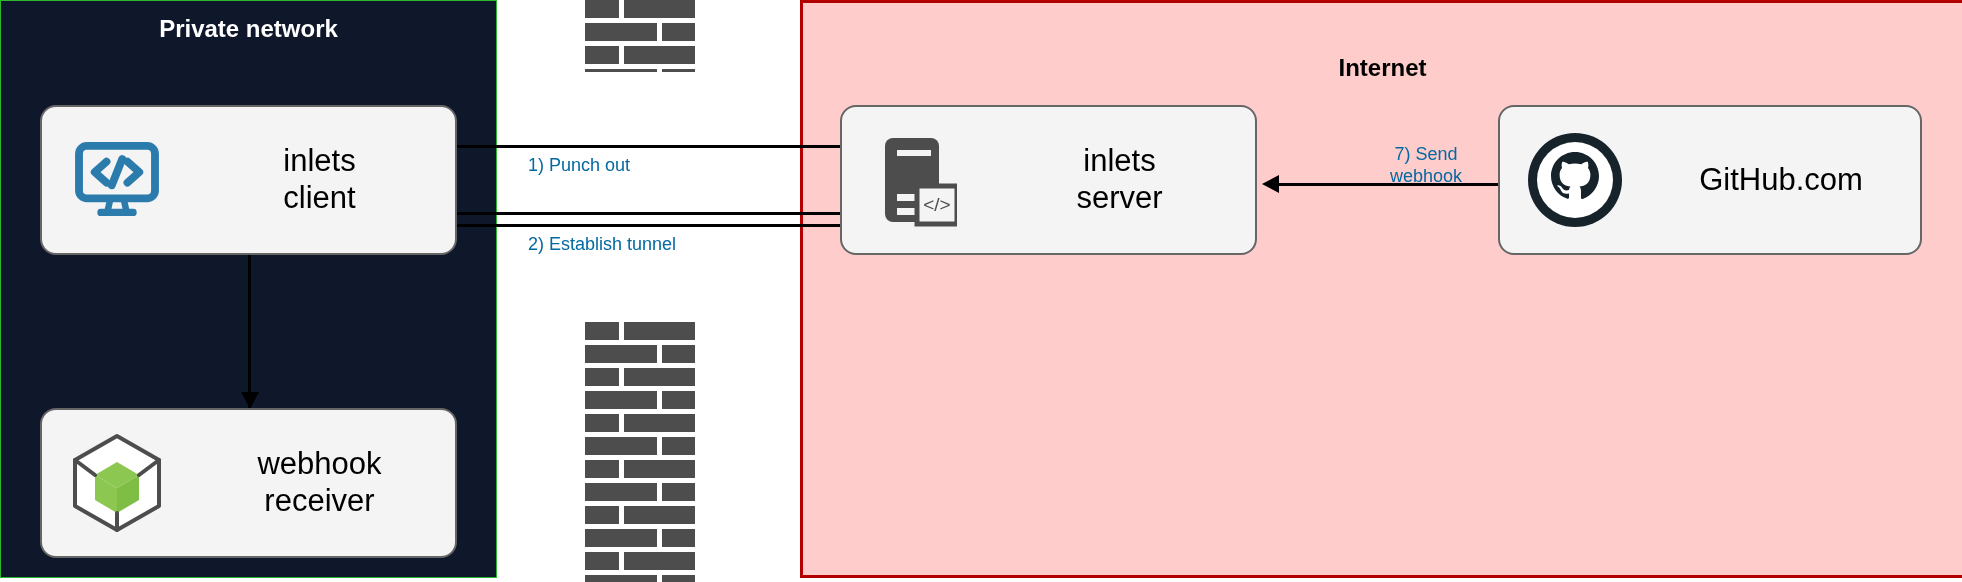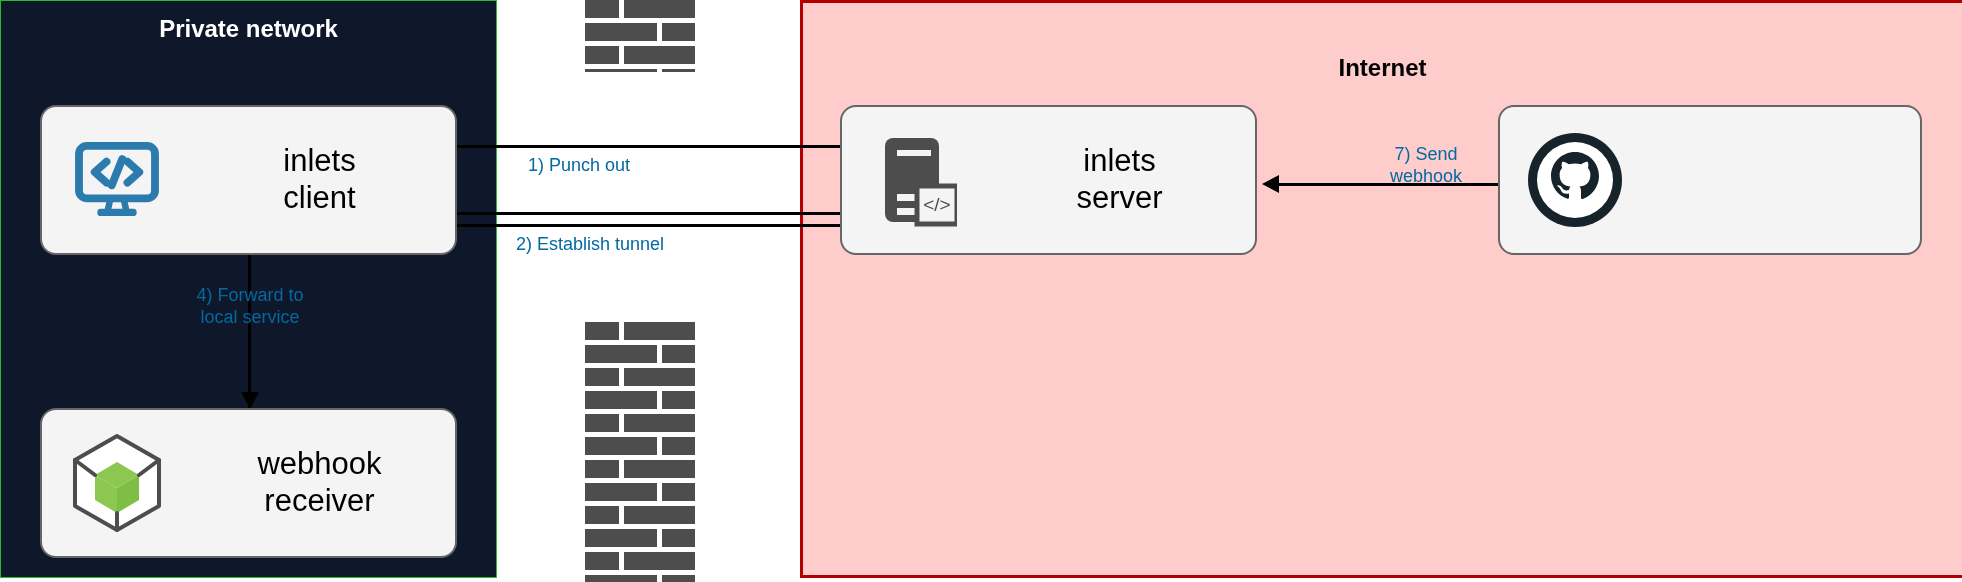--- a/index.html
+++ b/index.html
@@ -129,21 +129,21 @@
   }
 
   
   #c1-line  { left: 455px; top: 145px; width: 395px; }
   #c1-arrow { left: 845px; top: 137px; }
   #c1-label { left: 528px; top: 155px; width: 260px; text-align: left; }
 
   
   #c2-lineA { left: 455px; top: 212px; width: 400px; }
   #c2-lineB { left: 455px; top: 224px; width: 400px; }
-  #c2-label { left: 516px; top: 234px; width: 300px; text-align: left; }
+  #c2-label { left: 528px; top: 234px; width: 300px; text-align: left; }
 
   
   #c3-line  { left: 1276px; top: 183px; width: 225px; }
   #c3-arrow { left: 1262px; top: 175px; }
   #c3-label { left: 1331px; top: 144px; width: 190px; }
 
   
   #c4-vline { left: 248px; top: 253px; height: 155px; }
   #c4-arrow { left: 241px; top: 392px; }
   #c4-label { left: 95px; top: 285px; width: 310px; }
@@ -216,22 +216,20 @@
   <div class="hline conn" id="c2-lineB"></div>
   <div class="edge-label" id="c2-label">2) Establish tunnel</div>
 
   <div class="hline conn" id="c3-line"></div>
   <div class="arrow-left conn" id="c3-arrow"></div>
   <div class="edge-label" id="c3-label">7) Send
 webhook</div>
 
   <div class="vline conn" id="c4-vline"></div>
   <div class="arrow-down conn" id="c4-arrow"></div>
-  <div class="edge-label" id="c4-label">4) Forward to
-local service</div>
 
   <div class="node" id="node-inlets-client">
     <div class="node-icon">
       <svg width="84" height="76" viewBox="0 0 64 58" aria-hidden="true">
         <rect x="3" y="3" width="58" height="40" rx="6" ry="6" fill="none" stroke="#2b7cad" stroke-width="6"></rect>
         <path d="M24 15 L15 23 L24 31" fill="none" stroke="#2b7cad" stroke-width="6" stroke-linecap="round" stroke-linejoin="round"></path>
         <path d="M40 15 L49 23 L40 31" fill="none" stroke="#2b7cad" stroke-width="6" stroke-linecap="round" stroke-linejoin="round"></path>
         <path d="M36 13 L28 33" fill="none" stroke="#2b7cad" stroke-width="6" stroke-linecap="round"></path>
         <path d="M27 43 L25 52 M37 43 L39 52" fill="none" stroke="#2b7cad" stroke-width="5" stroke-linecap="round"></path>
         <rect x="17" y="51" width="30" height="5.5" rx="2.6" fill="#2b7cad"></rect>
@@ -282,15 +280,16 @@
         <circle cx="52" cy="52" r="38" fill="#ffffff"></circle>
         <path fill="#16232b" d="M52 24c-13.3 0-24 10.8-24 24 0 10.6 6.9 19.6 16.4 22.8 1.2.2 1.6-.5 1.6-1.2
            0-.6 0-2.1 0-4.1-6.7 1.5-8.1-3.2-8.1-3.2-1.1-2.8-2.7-3.5-2.7-3.5-2.2-1.5.2-1.5.2-1.5
            2.4.2 3.7 2.5 3.7 2.5 2.1 3.7 5.6 2.6 7 2 .2-1.6.8-2.6 1.5-3.2-5.4-.6-11-2.7-11-12
            0-2.6.9-4.8 2.5-6.5-.2-.6-1.1-3.1.2-6.4 0 0 2-.7 6.6 2.5 1.9-.5 4-.8 6.1-.8 2.1 0 4.2.3
            6.1.8 4.6-3.2 6.6-2.5 6.6-2.5 1.3 3.3.5 5.8.2 6.4 1.5 1.7 2.5 3.9 2.5 6.5 0 9.3-5.6
            11.4-11 12 .9.7 1.6 2.2 1.6 4.5 0 3.3 0 5.9 0 6.7 0 .7.4 1.4 1.7 1.2C69.1 67.6 76 58.6
            76 48c0-13.2-10.7-24-24-24z"></path>
       </svg>
     </div>
+    <div class="node-label">GitHub.com</div>
   </div>
 
 </div>
 
 </body></html>

